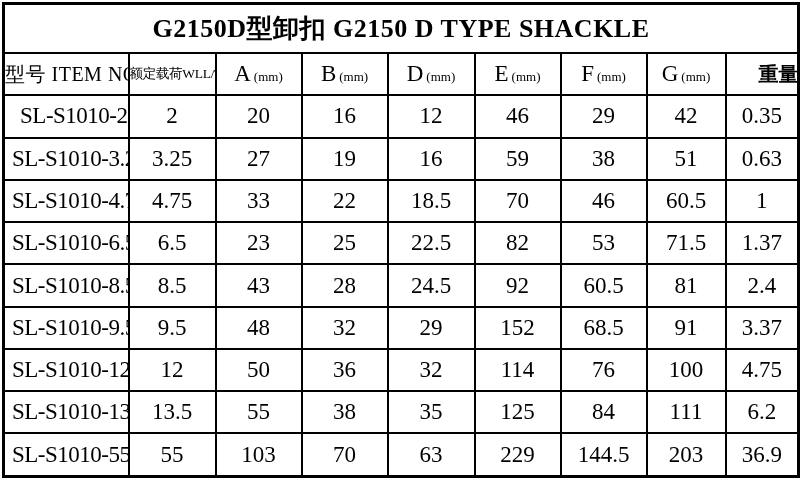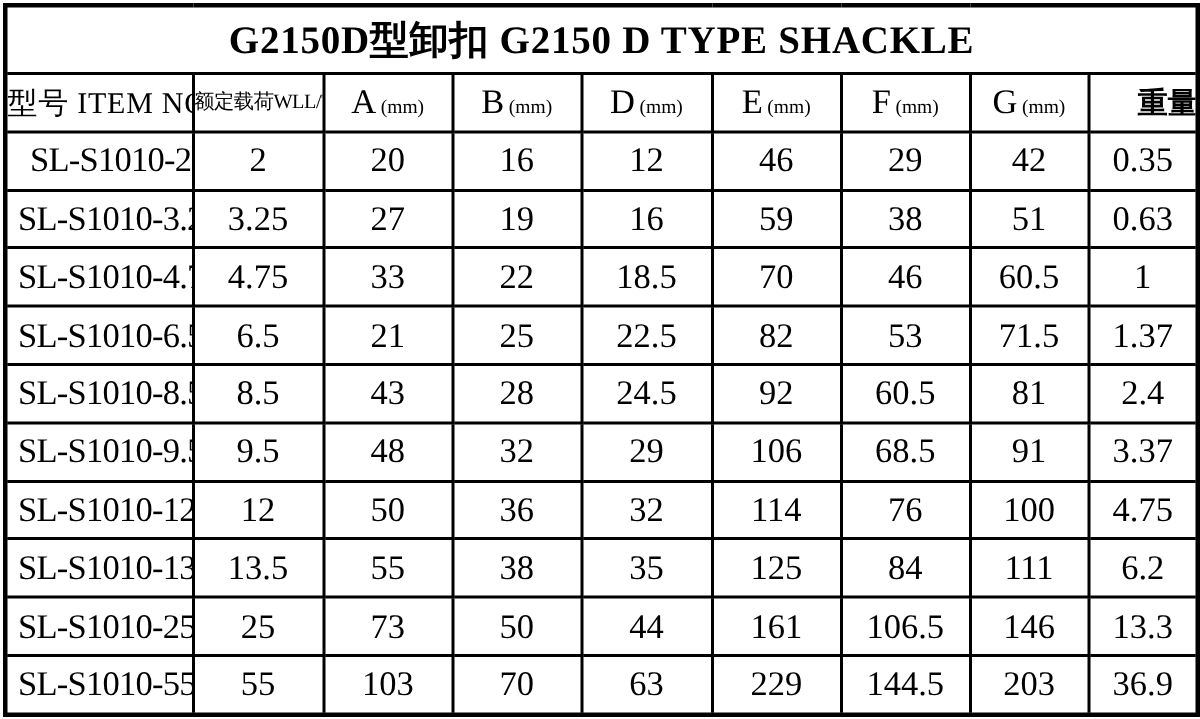--- a/index.html
+++ b/index.html
@@ -96,21 +96,21 @@
         <td class="num-cell">22</td>
         <td class="num-cell">18.5</td>
         <td class="num-cell">70</td>
         <td class="num-cell">46</td>
         <td class="num-cell">60.5</td>
         <td class="num-cell">1</td>
       </tr>
         <tr>
         <td class="item-cell">SL-S1010-6.5</td>
         <td class="num-cell">6.5</td>
-        <td class="num-cell">21</td>
+        <td class="num-cell">23</td>
         <td class="num-cell">25</td>
         <td class="num-cell">22.5</td>
         <td class="num-cell">82</td>
         <td class="num-cell">53</td>
         <td class="num-cell">71.5</td>
         <td class="num-cell">1.37</td>
       </tr>
         <tr>
         <td class="item-cell">SL-S1010-8.5</td>
         <td class="num-cell">8.5</td>
@@ -121,21 +121,21 @@
         <td class="num-cell">60.5</td>
         <td class="num-cell">81</td>
         <td class="num-cell">2.4</td>
       </tr>
         <tr>
         <td class="item-cell">SL-S1010-9.5</td>
         <td class="num-cell">9.5</td>
         <td class="num-cell">48</td>
         <td class="num-cell">32</td>
         <td class="num-cell">29</td>
-        <td class="num-cell">106</td>
+        <td class="num-cell">152</td>
         <td class="num-cell">68.5</td>
         <td class="num-cell">91</td>
         <td class="num-cell">3.37</td>
       </tr>
         <tr>
         <td class="item-cell">SL-S1010-12</td>
         <td class="num-cell">12</td>
         <td class="num-cell">50</td>
         <td class="num-cell">36</td>
         <td class="num-cell">32</td>
@@ -149,31 +149,20 @@
         <td class="num-cell">13.5</td>
         <td class="num-cell">55</td>
         <td class="num-cell">38</td>
         <td class="num-cell">35</td>
         <td class="num-cell">125</td>
         <td class="num-cell">84</td>
         <td class="num-cell">111</td>
         <td class="num-cell">6.2</td>
       </tr>
         <tr>
-        <td class="item-cell">SL-S1010-25</td>
-        <td class="num-cell">25</td>
-        <td class="num-cell">73</td>
-        <td class="num-cell">50</td>
-        <td class="num-cell">44</td>
-        <td class="num-cell">161</td>
-        <td class="num-cell">106.5</td>
-        <td class="num-cell">146</td>
-        <td class="num-cell">13.3</td>
-      </tr>
-        <tr>
         <td class="item-cell">SL-S1010-55</td>
         <td class="num-cell">55</td>
         <td class="num-cell">103</td>
         <td class="num-cell">70</td>
         <td class="num-cell">63</td>
         <td class="num-cell">229</td>
         <td class="num-cell">144.5</td>
         <td class="num-cell">203</td>
         <td class="num-cell">36.9</td>
       </tr>

